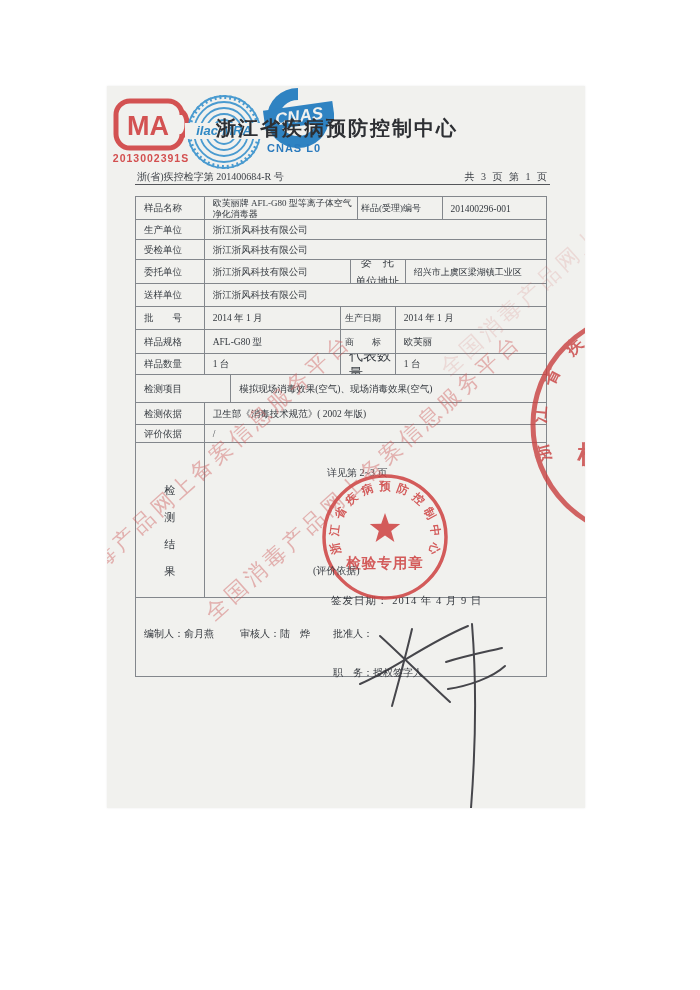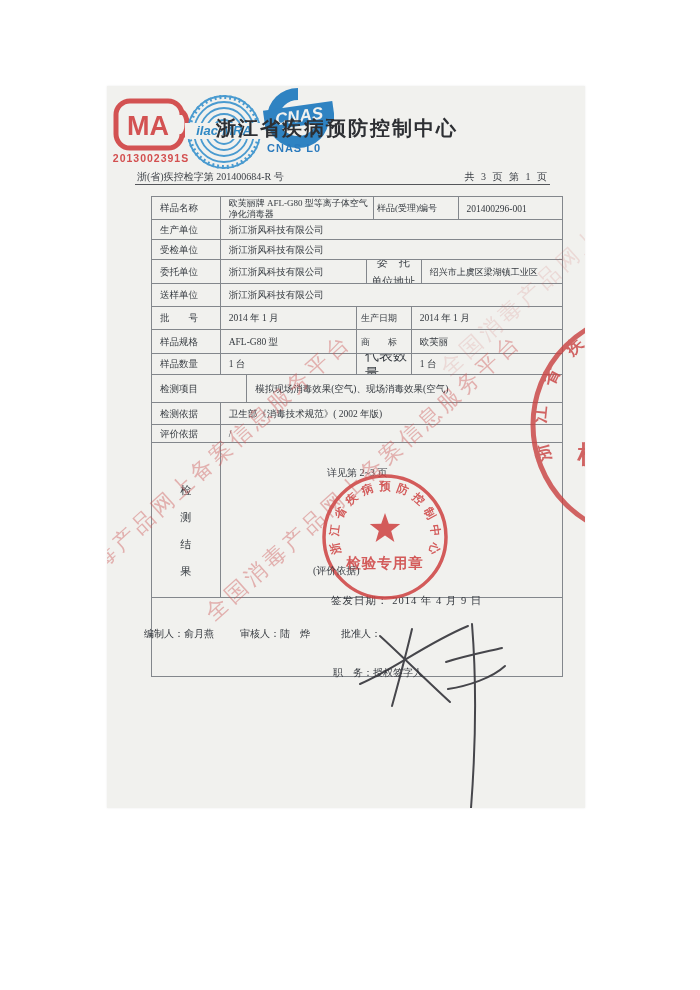--- a/index.html
+++ b/index.html
@@ -18,40 +18,40 @@
              font-size:11px;letter-spacing:1px;font-family:"Liberation Sans",sans-serif;}
   .org-title{position:absolute;left:60px;top:29px;width:340px;text-align:center;
              font-size:20px;font-weight:bold;color:#2d2f33;letter-spacing:2px;}
   .report-title{position:absolute;left:60px;top:56px;width:340px;text-align:center;
              font-size:21px;font-weight:bold;color:#2b2d31;letter-spacing:13px;padding-left:10px;box-sizing:border-box;}
   .docline{position:absolute;left:30px;top:84px;width:412px;display:flex;
            justify-content:space-between;font-size:10px;color:#3a3e44;}
   .docline .pg{letter-spacing:2px;}
   .hr{position:absolute;left:28px;top:98px;width:415px;border-top:1.5px solid #54565a;}
   
-  .tbl{position:absolute;left:44px;top:110px;width:412px;border:1px solid #83878c;
+  .tbl{position:absolute;left:28px;top:110px;width:412px;border:1px solid #83878c;
        box-sizing:border-box;font-size:9.5px;color:#33383e;}
   .row{display:flex;box-sizing:border-box;border-top:1px solid #83878c;}
   .row:first-child{border-top:none;}
   .cell{box-sizing:border-box;border-left:1px solid #83878c;padding:2px 3px 1px 8px;
         overflow:hidden;display:flex;flex-direction:column;justify-content:center;}
   .cell:first-child{border-left:none;}
   .lab{color:#373c42;}
   .pre{white-space:pre-line;}
   .ctr{text-align:center;padding-left:2px;}
   .small{font-size:9px;padding-left:3px;}
   .vlabel{font-size:11px;line-height:27px;text-align:center;padding:22px 0 0 0;
           white-space:pre-line;color:#373c42;}
   
   .see-pages{position:absolute;left:220px;top:380px;font-size:10px;color:#3a3e44;}
   .stamp-caption{position:absolute;left:206px;top:478px;font-size:10px;color:#3a3e44;z-index:6;}
   .issue-date{position:absolute;left:224px;top:508px;font-size:10.5px;letter-spacing:1px;color:#33373d;}
   .sig-compiler{position:absolute;left:37px;top:541px;font-size:10px;color:#33373d;}
   .sig-reviewer{position:absolute;left:133px;top:541px;font-size:10px;color:#33373d;}
-  .sig-approver{position:absolute;left:234px;top:541px;font-size:10px;color:#33373d;}
+  .sig-approver{position:absolute;left:226px;top:541px;font-size:10px;color:#33373d;}
   .sig-position{position:absolute;left:226px;top:580px;font-size:10px;color:#33373d;}
   .stamp-center{position:absolute;left:208px;top:381px;z-index:5;opacity:0.87;}
   .stamp-right{position:absolute;left:418px;top:219px;z-index:5;opacity:0.8;}
   .signature{position:absolute;left:243px;top:528px;z-index:6;}
   
   .wm{position:absolute;width:420px;white-space:nowrap;font-size:22px;letter-spacing:4px;
       color:rgba(205,85,85,0.42);transform:rotate(-42deg);z-index:7;pointer-events:none;
       font-family:"Liberation Serif",serif;}
   .wm.faint{color:rgba(205,95,95,0.16);}
 </style>

